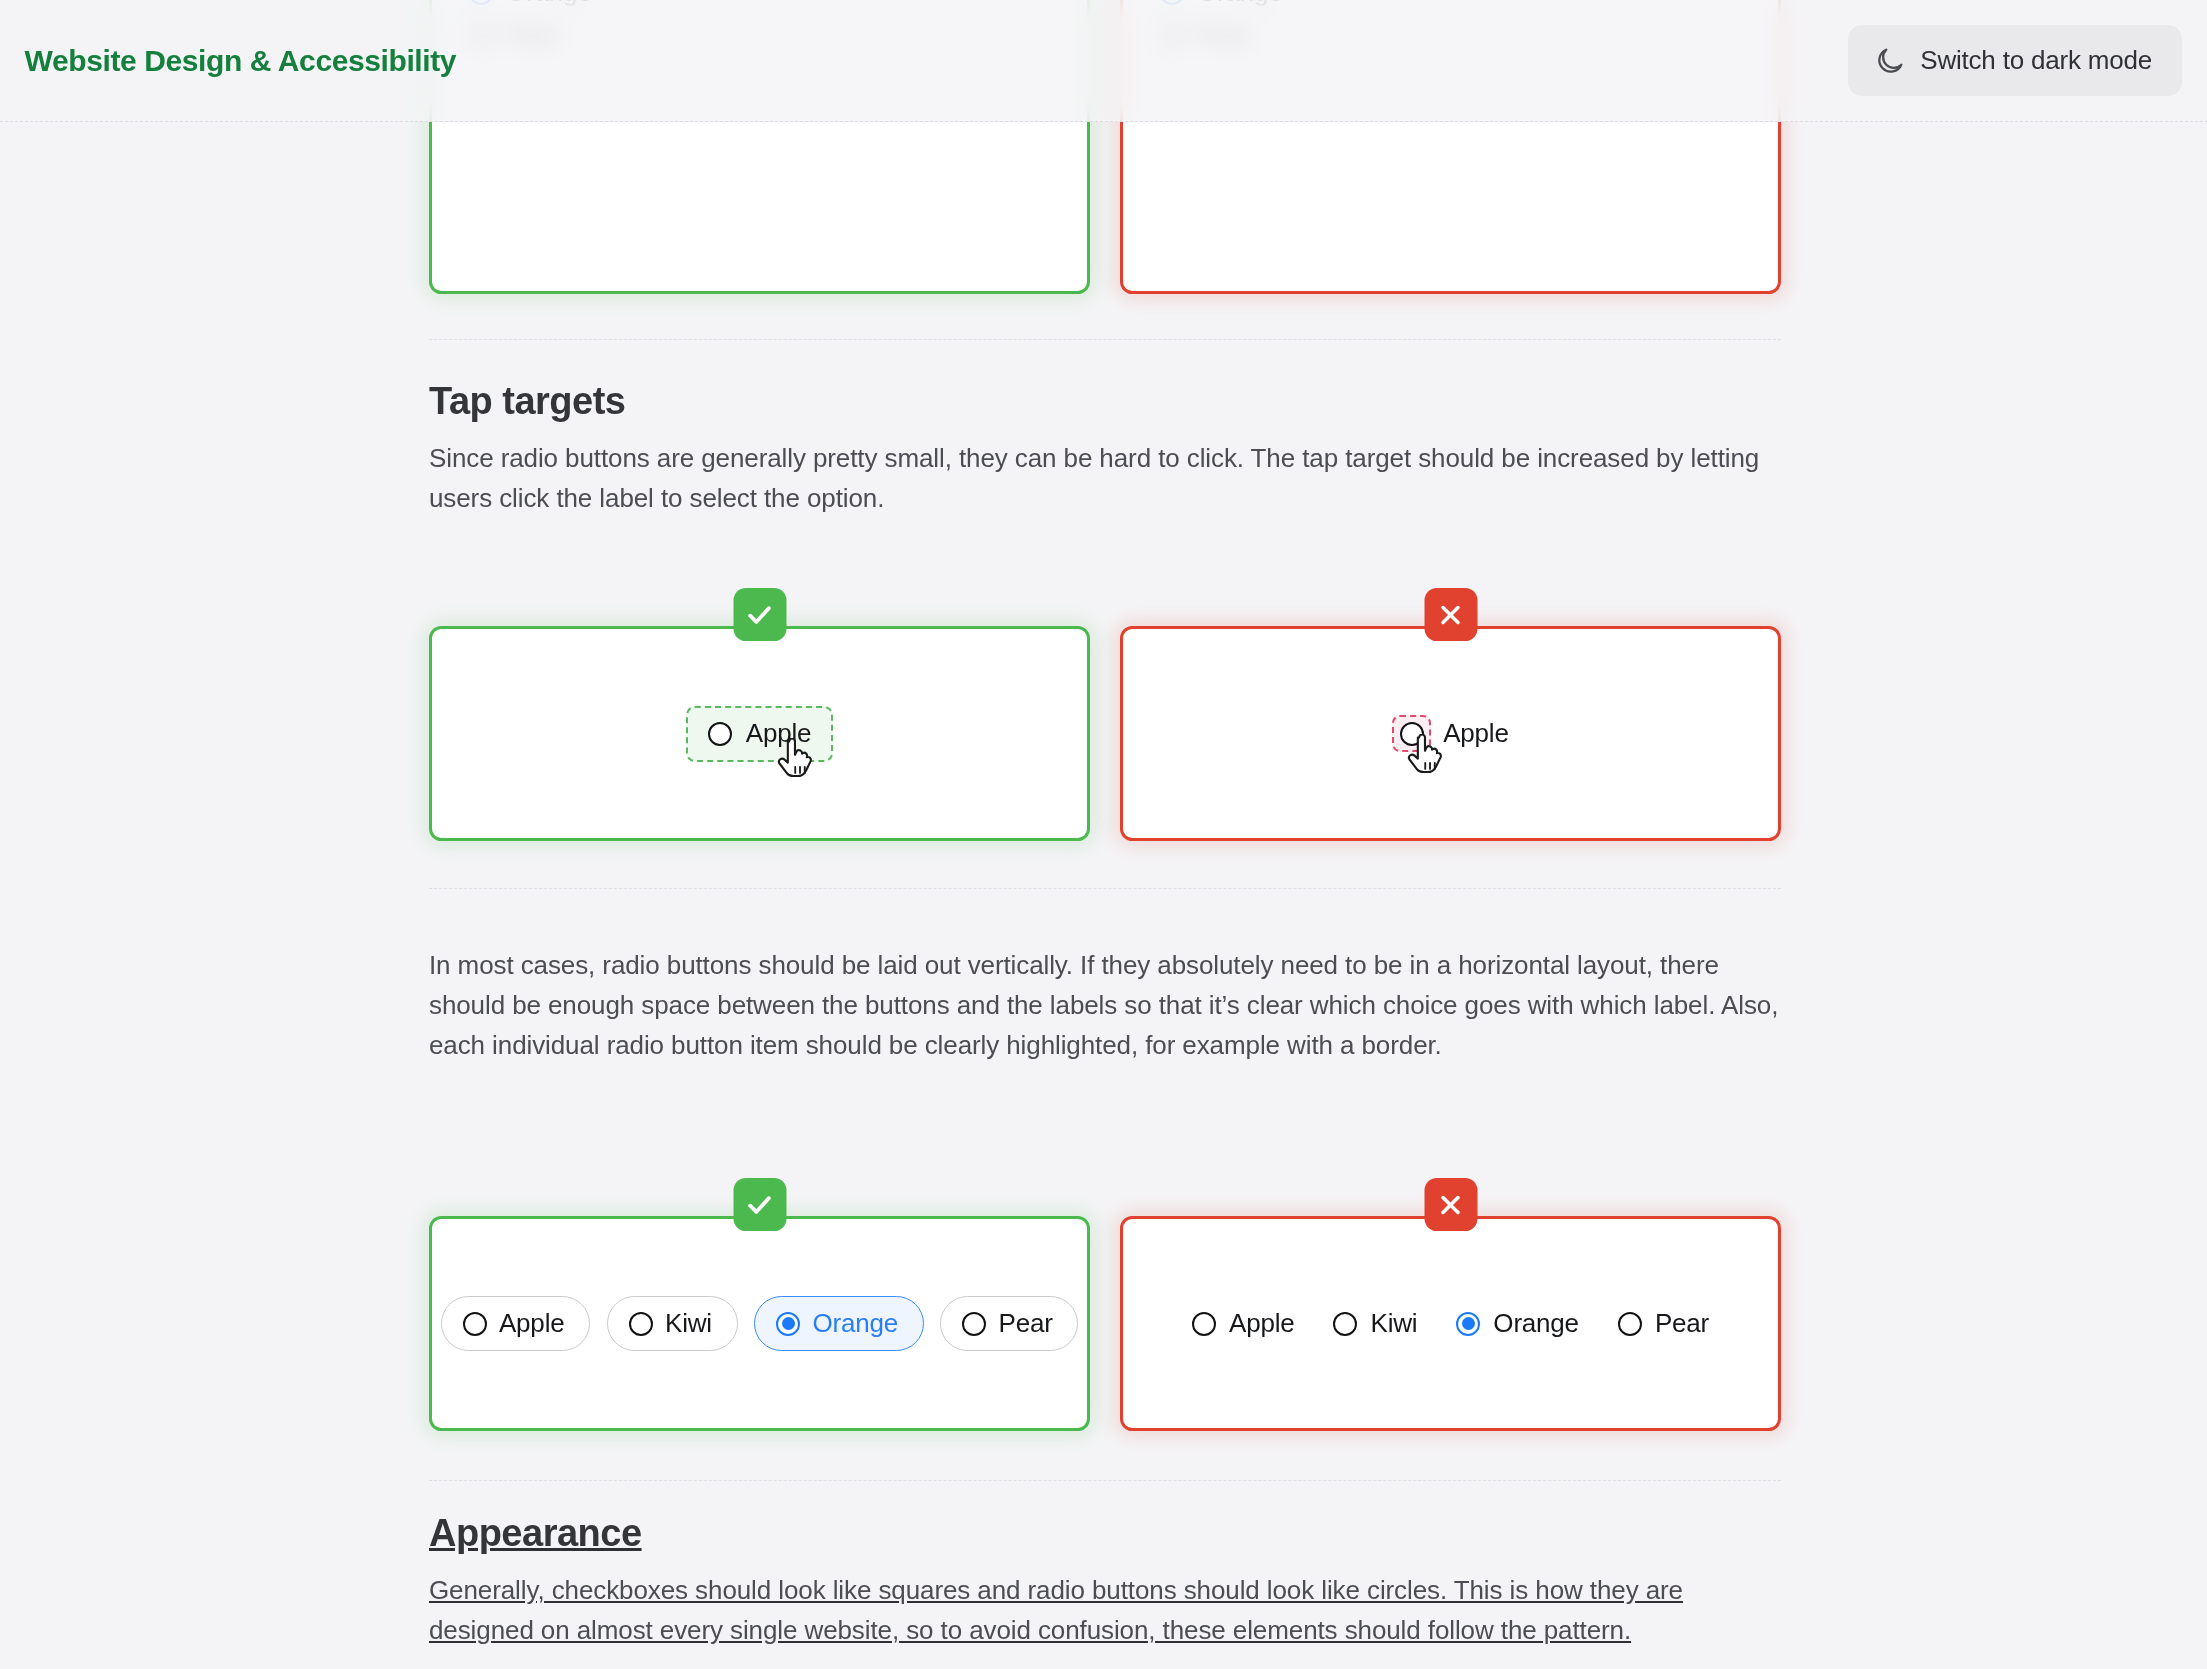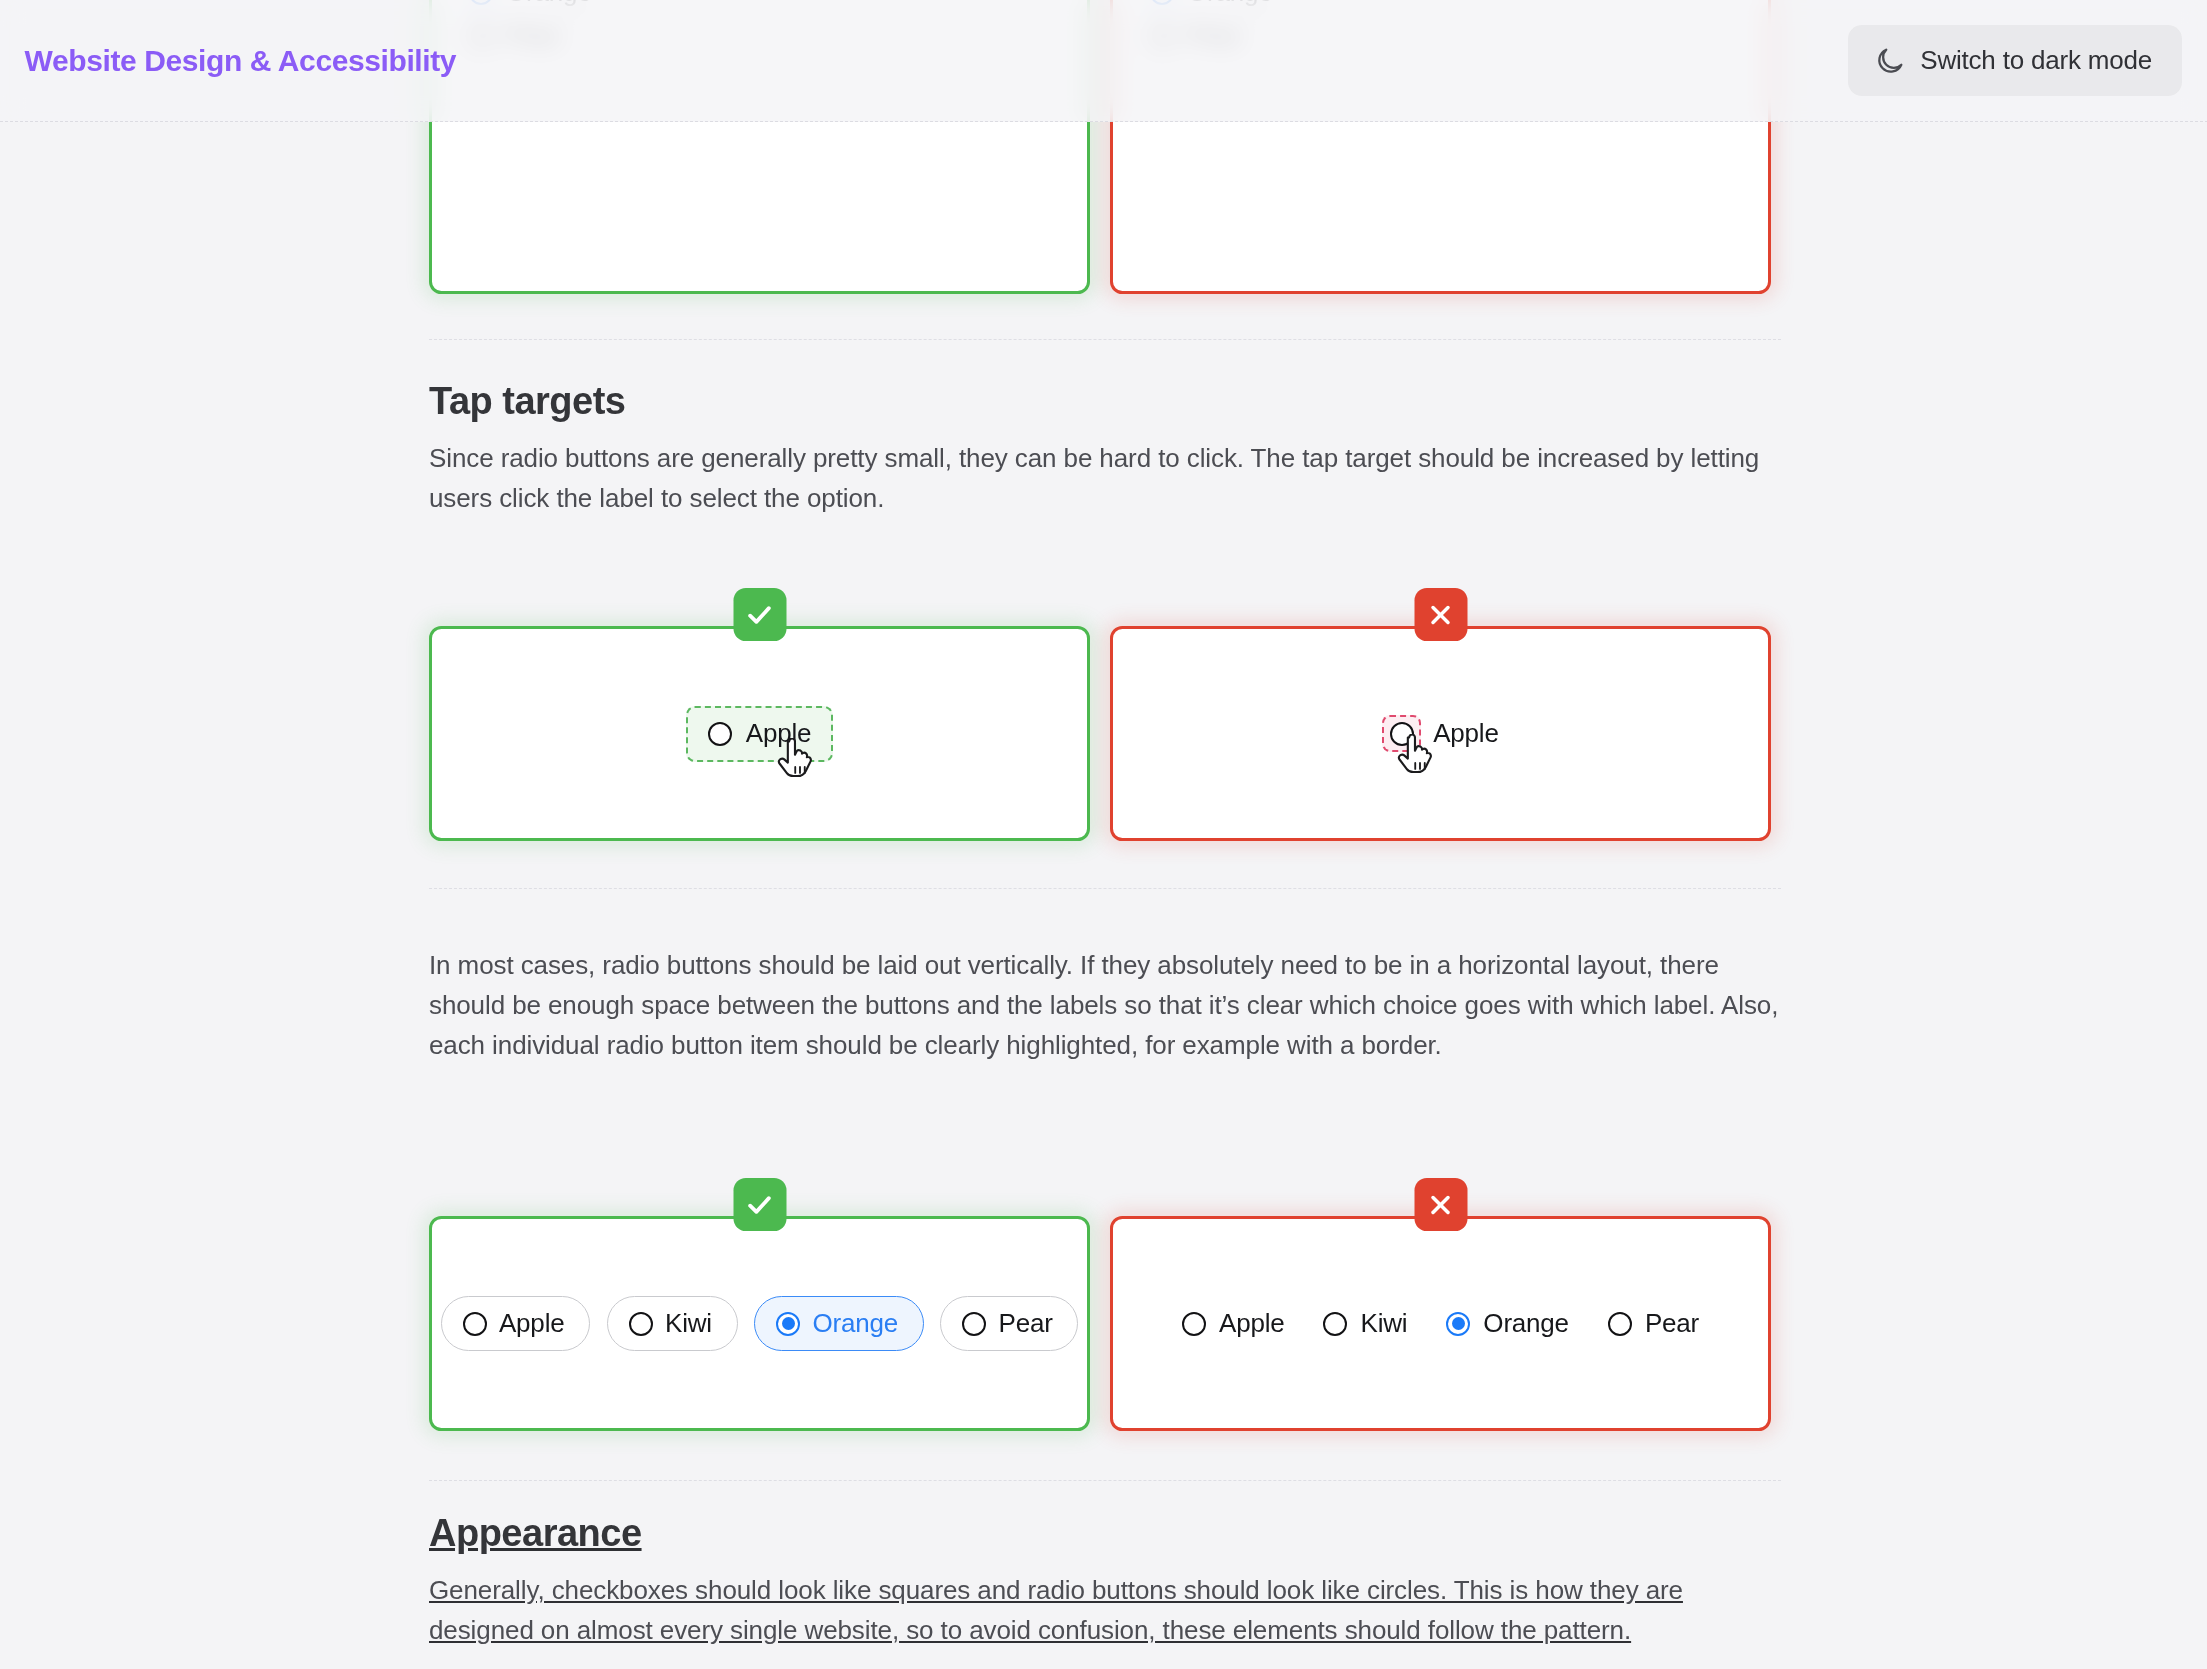--- a/index.html
+++ b/index.html
@@ -30,21 +30,21 @@
     align-items: center;
     justify-content: space-between;
     padding: 0 26px 0 24.6px;
     z-index: 50;
   }
 
   .header-title {
     font-size: 30px;
     font-weight: bold;
     letter-spacing: -0.4px;
-    color: #8b5cf6;
+    color: #15803d;
   }
 
   .theme-toggle {
     display: flex;
     align-items: center;
     gap: 14px;
     background: #e9e9ec;
     border: none;
     border-radius: 14px;
     padding: 19.3px 30px 19.3px 26px;
@@ -94,21 +94,21 @@
 
   .divider {
     border: none;
     border-top: 1.8px dashed #dedee4;
     width: 100%;
   }
 
   
   .demo-row {
     display: flex;
-    gap: 20px;
+    gap: 30px;
   }
 
   .demo-col {
     position: relative;
     width: 661px;
   }
 
   .verdict-badge {
     position: absolute;
     top: -38px;

